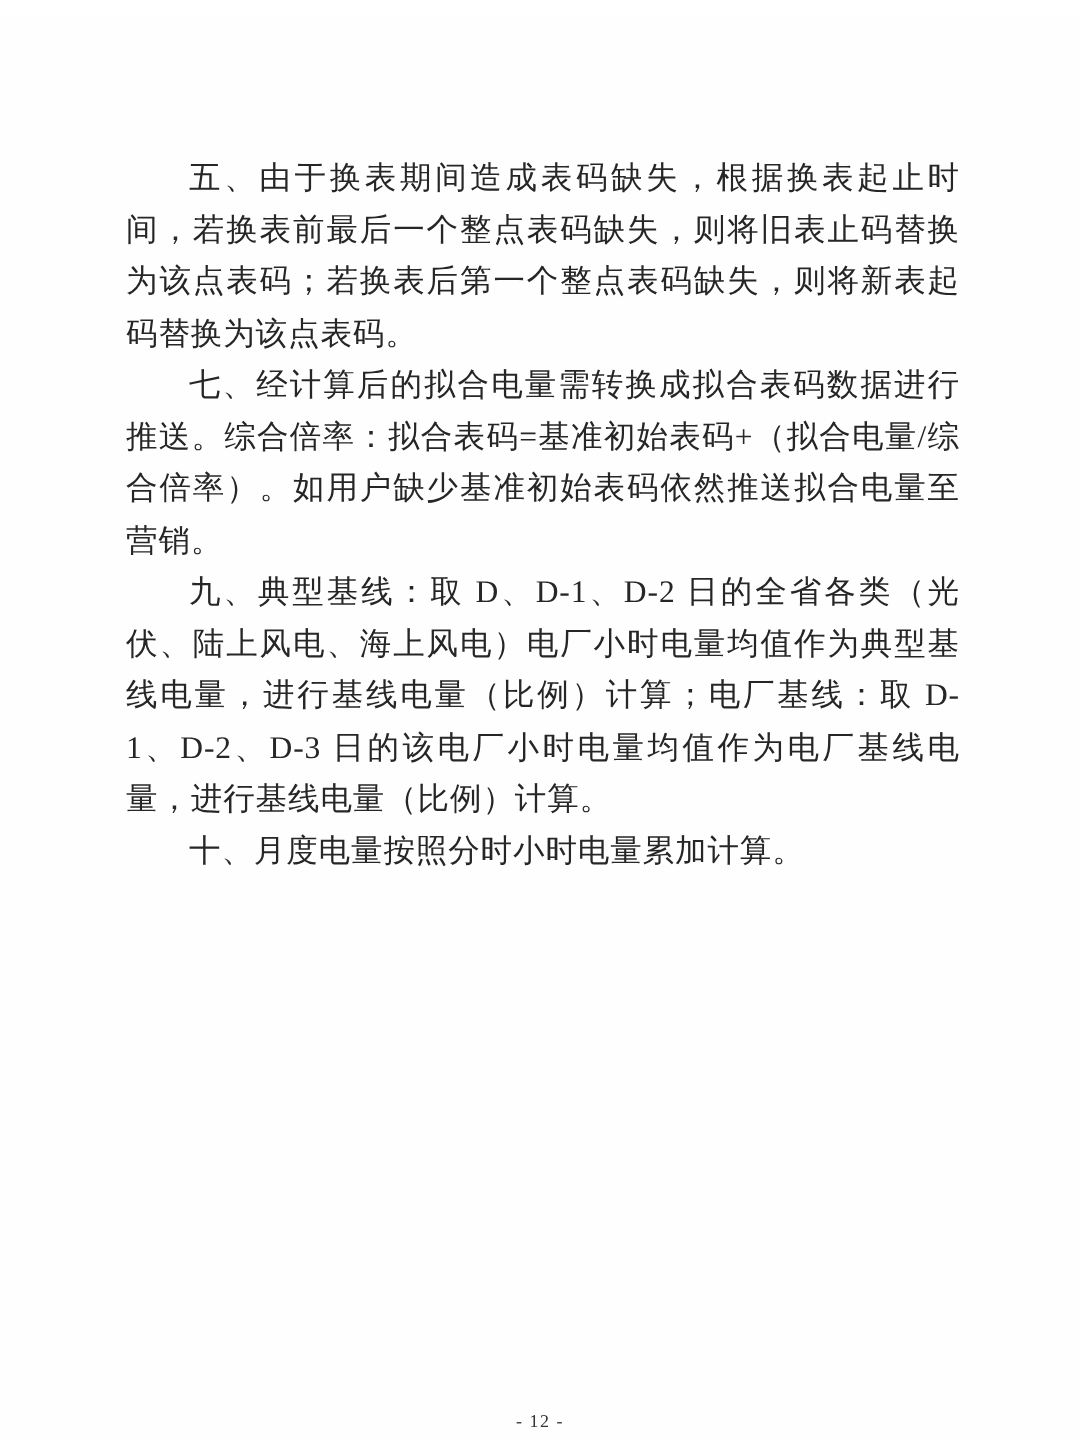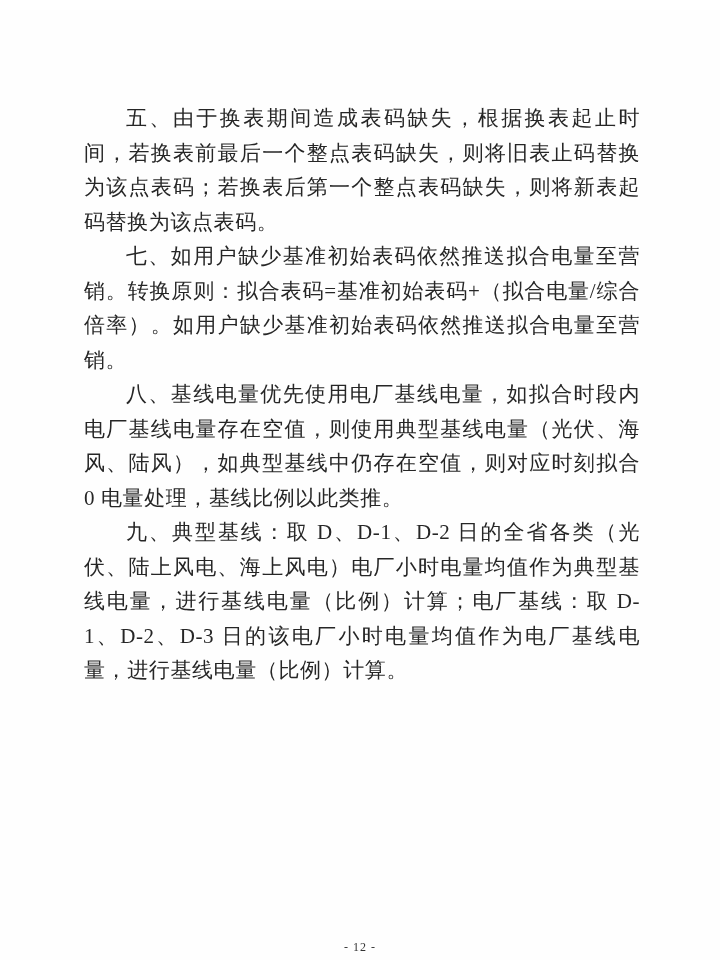--- a/index.html
+++ b/index.html
@@ -44,18 +44,18 @@
     color: #333333;
     letter-spacing: 1px;
   }
 </style>
 </head>
 <body>
 
 <div class="doc-page">
   <div class="doc-body">
     <p>五、由于换表期间造成表码缺失，根据换表起止时间，若换表前最后一个整点表码缺失，则将旧表止码替换为该点表码；若换表后第一个整点表码缺失，则将新表起码替换为该点表码。</p>
-    <p>七、如用户缺少基准初始表码依然推送拟合电量至营销。转换原则：拟合表码=基准初始表码+（拟合电量/综合倍率）。如用户缺少基准初始表码依然推送拟合电量至营销。</p>
-    <p>八、基线电量优先使用电厂基线电量，如拟合时段内电厂基线电量存在空值，则使用典型基线电量（光伏、海风、陆风），如典型基线中仍存在空值，则对应时刻拟合 0 电量处理，基线比例以此类推。</p>
+    <p>七、经计算后的拟合电量需转换成拟合表码数据进行推送。综合倍率：拟合表码=基准初始表码+（拟合电量/综合倍率）。如用户缺少基准初始表码依然推送拟合电量至营销。</p>
     <p>九、典型基线：取 D、D-1、D-2 日的全省各类（光伏、陆上风电、海上风电）电厂小时电量均值作为典型基线电量，进行基线电量（比例）计算；电厂基线：取 D-1、D-2、D-3 日的该电厂小时电量均值作为电厂基线电量，进行基线电量（比例）计算。</p>
+    <p>十、月度电量按照分时小时电量累加计算。</p>
   </div>
   <div class="doc-footer">- 12 -</div>
 </div>
 
 </body></html>

